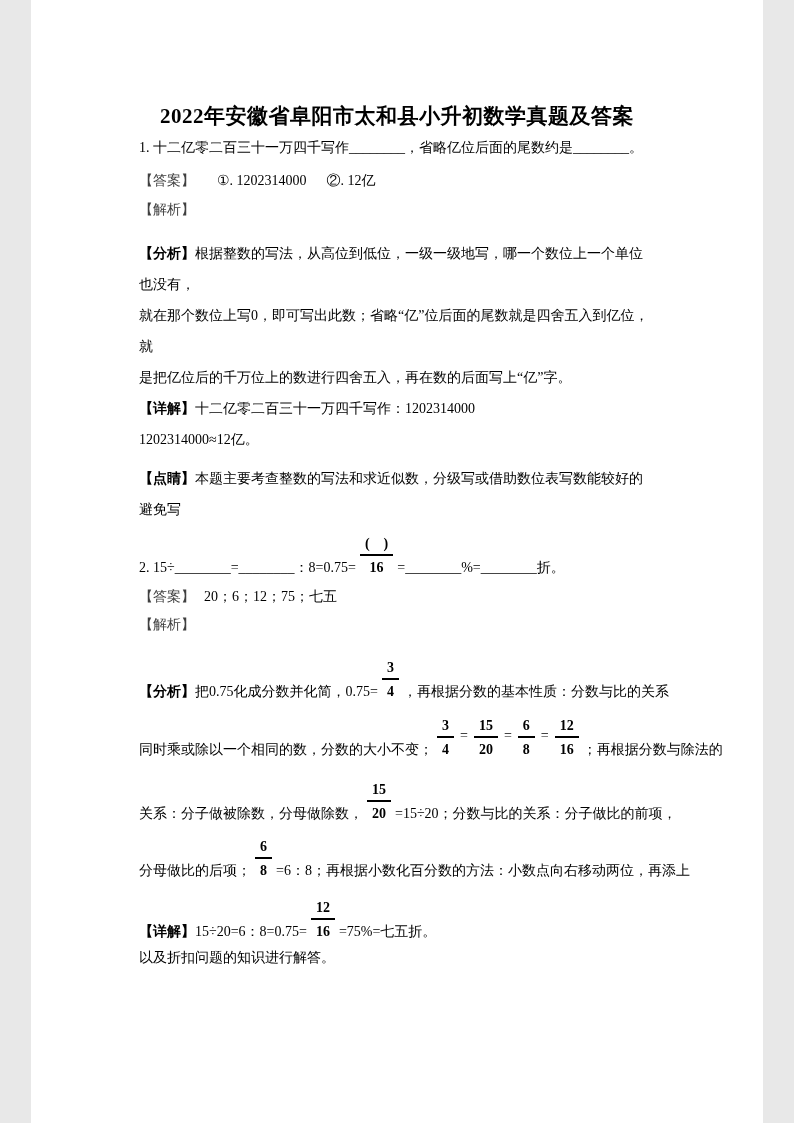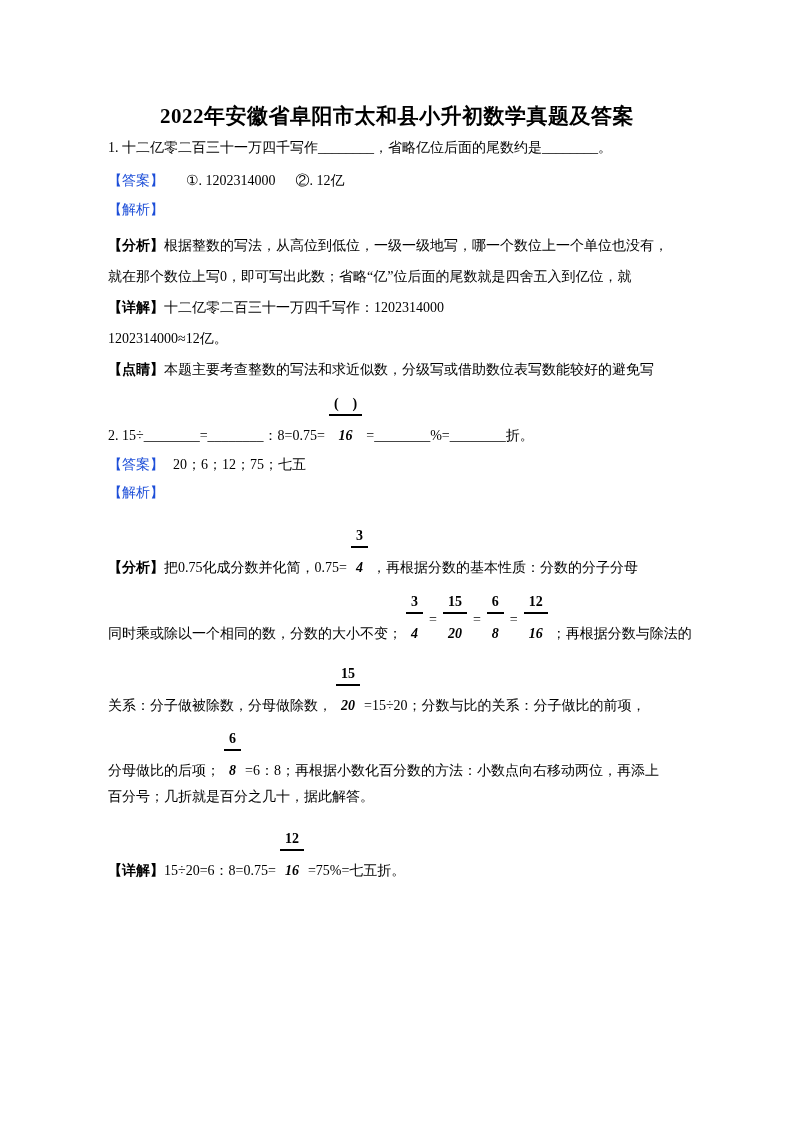--- a/index.html
+++ b/index.html
@@ -1,89 +1,90 @@
 <!DOCTYPE html>
 <html><head>
 <meta charset="utf-8">
 <style>
   html,body{margin:0;padding:0;background:#e8e8e8;}
   .page{
-    width:794px;height:1123px;background:#ffffff;margin:0 auto;
+    width:732px;height:1123px;background:#ffffff;margin:0 auto;
     font-family:"Liberation Serif","DejaVu Serif",serif;color:#000;
     overflow:hidden;box-sizing:border-box;
   }
   .doc{padding:103px 108px 0 108px;}
   .title{font-size:21px;font-weight:700;text-align:center;line-height:26px;letter-spacing:0.5px;}
   .sec{font-size:15px;font-weight:700;line-height:20px;margin-top:16px;}
   .line{font-size:14px;line-height:22px;}
   .p31{font-size:14px;line-height:31px;}
   .fline{font-size:14px;line-height:20px;white-space:nowrap;}
   .stem1{font-size:14px;line-height:20px;margin-top:9px;}
   .mt12{margin-top:12px;}
   .mt9{margin-top:9px;}
   .mt8{margin-top:8px;}
   .mt7{margin-top:7px;}
   .mt6{margin-top:6px;}
-  .mt5{margin-top:9px;}
-  .mt2{margin-top:0;}
+  .mt5{margin-top:17px;}
+  .mt2{margin-top:8px;}
   .mt13{margin-top:13px;}
   .mt14{margin-top:14px;}
   .mt17{margin-top:17px;}
   .mt20{margin-top:20px;}
   .mt22{margin-top:22px;}
-  .blue{color:#1d4ed8;font-family:Liberation Mono, monospace;}
+  .blue{color:#404040;font-family:Liberation Mono, monospace;}
   .bold{font-weight:700;}
   .gap-a{margin-left:22px;margin-top:44px;}
   .gap-b{margin-left:20px;}
   .gap-s{margin-left:9px;}
   .blank{letter-spacing:0;white-space:pre;}
   
   .frac{display:inline-block;vertical-align:baseline;text-align:center;
         font-weight:700;font-size:14px;margin:0 4px;}
   .frac .num{display:block;line-height:19px;padding:0 5px 1px 5px;border-bottom:2px solid #000;white-space:pre;}
-  .frac .den{display:block;line-height:19px;padding-top:10px;white-space:pre;font-style:italic;}
+  .frac .den{display:block;line-height:19px;padding-top:2px;white-space:pre;}
   
   .eqm{display:inline-block;vertical-align:14px;margin:0 2px;}
 </style>
 </head>
 <body>
 
 <div class="page">
   <div class="doc">
 
     <div class="title">2022年安徽省阜阳市太和县小升初数学真题及答案</div>
 
 
     <div class="stem1"><span>1. 十二亿零二百三十一万四千写作</span><span class="blank">________</span><span>，省略亿位后面的尾数约是</span><span class="blank">________</span><span>。</span></div>
 
     <div class="line mt12"><span class="blue">【答案】</span><span class="gap-a">①. 1202314000</span><span class="gap-b">②. 12亿</span></div>
 
     <div class="line mt7"><span class="blue">【解析】</span></div>
 
     <div class="p31 mt5"><span class="bold">【分析】</span><span>根据整数的写法，从高位到低位，一级一级地写，哪一个数位上一个单位也没有，</span></div>
     <div class="p31">就在那个数位上写0，即可写出此数；省略“亿”位后面的尾数就是四舍五入到亿位，就</div>
+    <div class="p31">是把亿位后的千万位上的数进行四舍五入，再在数的后面写上“亿”字。</div>
 
     <div class="p31"><span class="bold">【详解】</span><span>十二亿零二百三十一万四千写作：1202314000</span></div>
     <div class="p31">1202314000≈12亿。</div>
 
     <div class="p31 mt2"><span class="bold">【点睛】</span><span>本题主要考查整数的写法和求近似数，分级写或借助数位表写数能较好的避免写</span></div>
 
     <div class="fline mt9"><span>2. 15÷</span><span class="blank">________</span><span>=</span><span class="blank">________</span><span>：8=0.75=</span><span class="frac"><span class="num">(    )</span><span class="den">16</span></span><span>=</span><span class="blank">________</span><span>%=</span><span class="blank">________</span><span>折。</span></div>
 
     <div class="line mt8"><span class="blue">【答案】</span><span class="gap-s">20；6；12；75；七五</span></div>
 
     <div class="line mt6"><span class="blue">【解析】</span></div>
 
-    <div class="fline mt22"><span class="bold">【分析】</span><span>把0.75化成分数并化简，0.75=</span><span class="frac"><span class="num">3</span><span class="den">4</span></span><span>，再根据分数的基本性质：分数的分子分母</span></div>
+    <div class="fline mt22"><span class="bold">【分析】</span><span>把0.75化成分数并化简，0.75=</span><span class="frac"><span class="num">3</span><span class="den">4</span></span><span>，再根据分数的基本性质：分数与比的关系</span></div>
 
     <div class="fline mt14"><span>同时乘或除以一个相同的数，分数的大小不变；</span><span class="frac"><span class="num">3</span><span class="den">4</span></span><span class="eqm">=</span><span class="frac"><span class="num">15</span><span class="den">20</span></span><span class="eqm">=</span><span class="frac"><span class="num">6</span><span class="den">8</span></span><span class="eqm">=</span><span class="frac"><span class="num">12</span><span class="den">16</span></span><span>；再根据分数与除法的</span></div>
 
     <div class="fline mt20"><span>关系：分子做被除数，分母做除数，</span><span class="frac"><span class="num">15</span><span class="den">20</span></span><span>=15÷20；分数与比的关系：分子做比的前项，</span></div>
 
     <div class="fline mt13"><span>分母做比的后项；</span><span class="frac"><span class="num">6</span><span class="den">8</span></span><span>=6：8；再根据小数化百分数的方法：小数点向右移动两位，再添上</span></div>
 
-    <div class="p31">百分号；几折就是百分之几十，据此解答。</div>
 
     <div class="fline mt17"><span class="bold">【详解】</span><span>15÷20=6：8=0.75=</span><span class="frac"><span class="num">12</span><span class="den">16</span></span><span>=75%=七五折。</span></div>
 
+    <div class="p31">以及折扣问题的知识进行解答。</div>
 
   </div>
 </div>
 
 </body></html>

